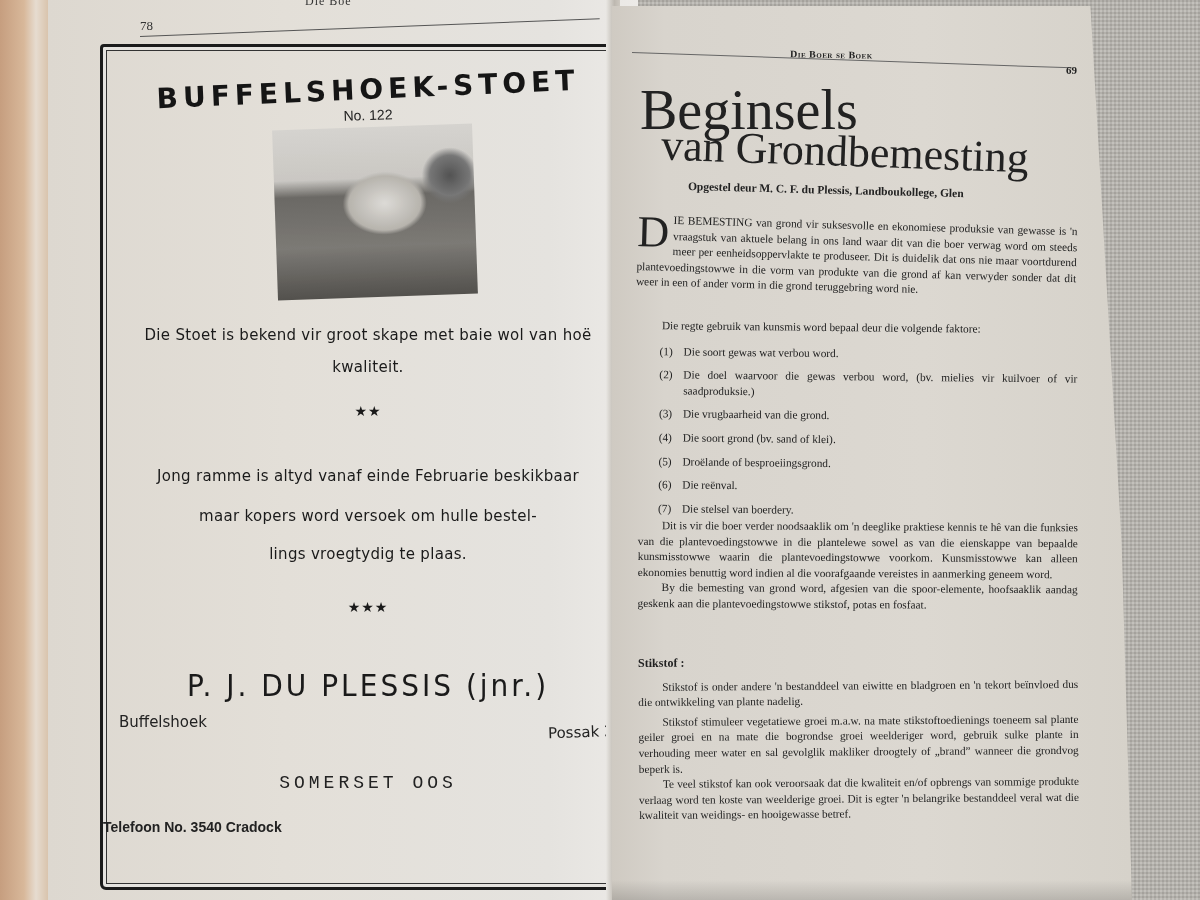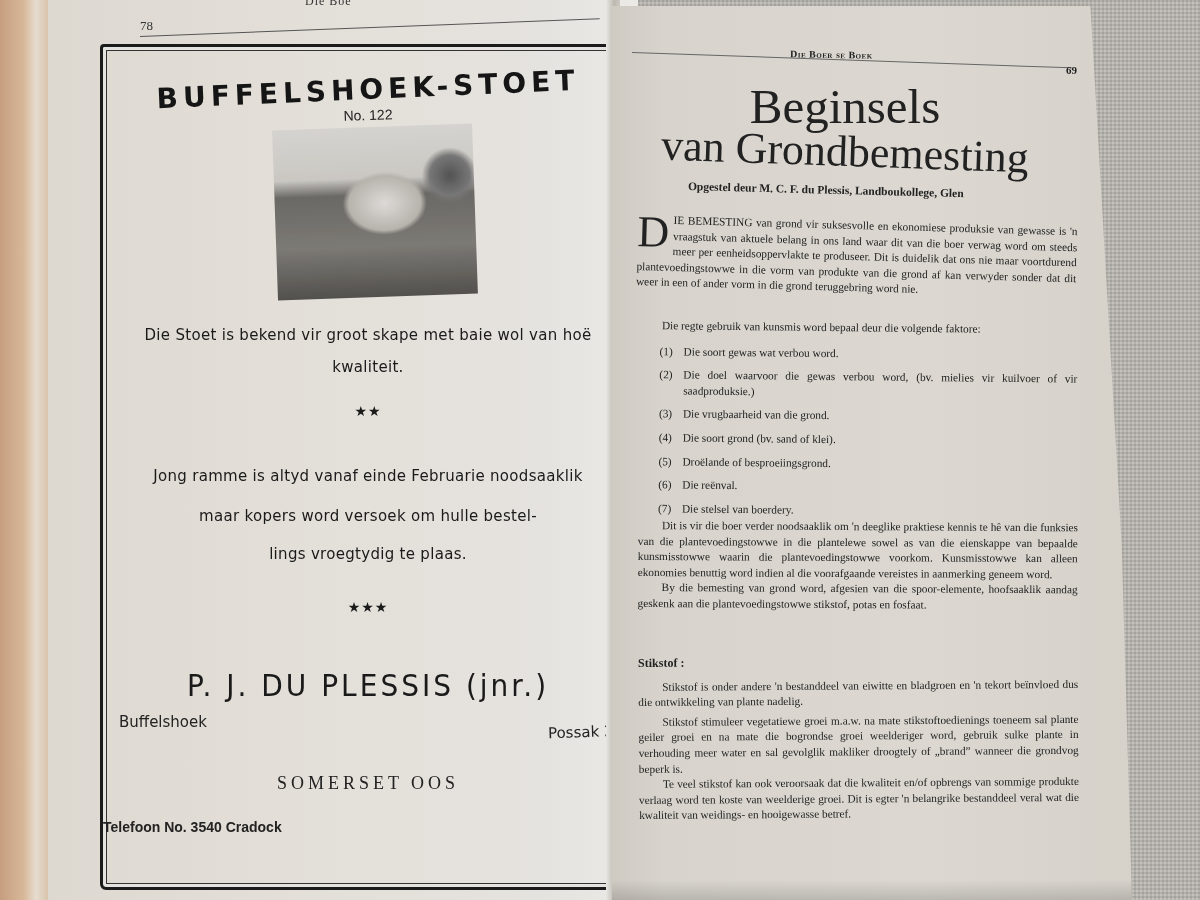--- a/index.html
+++ b/index.html
@@ -83,40 +83,40 @@
     .ad-left-small {
       position: absolute; left: 16px; top: 666px; font-size: 15px; color: #222;
       font-family: "DejaVu Sans", sans-serif;
     }
     .ad-right-small {
       position: absolute; right: 10px; top: 676px; font-size: 15px; color: #222;
       font-family: "DejaVu Sans", sans-serif; transform: rotate(-2deg);
     }
     .ad-town {
       position: absolute; left: 0; width: 100%; top: 726px; text-align: center;
-      font-family: Liberation Serif, serif; font-weight: 300; font-size: 18px;
+      font-family: Liberation Mono, monospace; font-weight: 300; font-size: 18px;
       letter-spacing: 4px; color: #222;
     }
     .ad-phone {
       position: absolute; left: 0; width: 100%; top: 772px; text-align: left;
       font-size: 14px; color: #222; font-weight: bold;
     }
     
     .rp { position: absolute; font-family: "Liberation Serif", serif; color: #222; }
     .running-head-right {
       left: 790px; top: 49px; font-size: 10px; font-variant: small-caps; letter-spacing: 0.5px;
       font-weight: bold; transform: rotate(1deg);
     }
     .page-num-right { left: 1066px; top: 64px; font-size: 11px; font-weight: bold; }
     .header-rule-right {
       position: absolute; left: 632px; top: 52px; width: 440px; height: 1px; background: #666;
       transform: rotate(2deg); transform-origin: left;
     }
     .article-title-1 {
-      left: 0; width: 100%; text-align: center; top: 78px; font-size: 49px; font-family: Liberation Serif, serif;
+      left: 0; width: 100%; top: 78px; font-size: 56px; font-family: Liberation Serif, serif;
     }
     .article-title-2 {
       left: 0; width: 100%; text-align: center; top: 126px; font-size: 44px;
       transform: rotate(2deg);
     }
     .title-wrap { position: absolute; left: 640px; top: 0; width: 410px; height: 200px; }
     .byline {
       left: 688px; top: 180px; font-size: 11.5px; font-weight: bold; transform: rotate(1.5deg);
       transform-origin: left;
     }
@@ -150,21 +150,21 @@
 <div class="running-head-left-cut">Die Boe</div>
 <div class="page-num-left">78</div>
 <div class="header-rule-left"></div>
 
 <div class="ad-frame">
   <div class="ad-title">BUFFELSHOEK-STOET</div>
   <div class="ad-no">No. 122</div>
   <div class="ad-photo"></div>
   <div class="ad-text" style="top:272px; padding:0 14px; box-sizing:border-box; line-height:32px;">Die Stoet is bekend vir groot skape met baie wol van hoë kwaliteit.</div>
   <div class="ad-text stars" style="top:356px;">★★</div>
-  <div class="ad-text" style="top:420px;">Jong ramme is altyd vanaf einde Februarie noodsaaklik</div>
+  <div class="ad-text" style="top:420px;">Jong ramme is altyd vanaf einde Februarie beskikbaar</div>
   <div class="ad-text" style="top:460px;">maar kopers word versoek om hulle bestel-</div>
   <div class="ad-text" style="top:498px;">lings vroegtydig te plaas.</div>
   <div class="ad-text stars" style="top:552px;">★★★</div>
   <div class="ad-name">P. J. DU PLESSIS (jnr.)</div>
   <div class="ad-left-small">Buffelshoek</div>
   <div class="ad-right-small">Possak 28</div>
   <div class="ad-town">SOMERSET OOS</div>
   <div class="ad-phone">Telefoon No. 3540 Cradock</div>
 </div>
 

